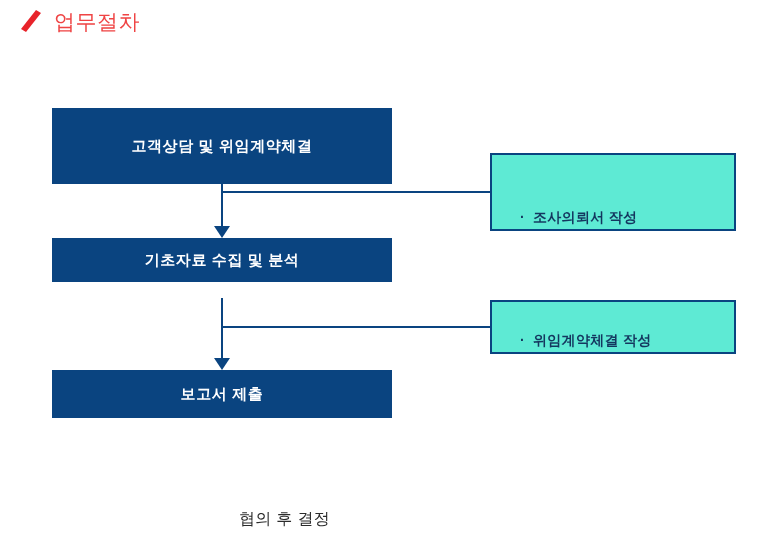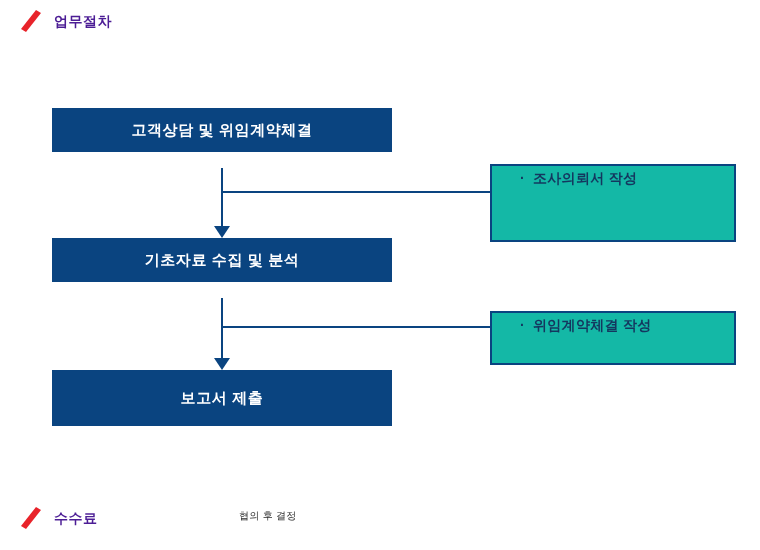--- a/index.html
+++ b/index.html
@@ -28,36 +28,36 @@
     align-items: center;
     gap: 12px;
   }
   .heading-slash {
     display: block;
     width: 22px;
     height: 26px;
     flex: 0 0 auto;
   }
   .heading-text {
-    font-size: 14px;
-    font-weight: bold;
-    color: #4c1d95;
+    font-size: 21px;
+    font-weight: normal;
+    color: #ef4444;
     letter-spacing: 0.5px;
     white-space: nowrap;
     line-height: 1;
   }
 
   #heading-process { left: 20px; top: 8px; }
   #heading-fee     { left: 20px; top: 505px; }
 
   .fee-note {
     position: absolute;
     left: 239px;
     top: 509px;
-    font-size: 10px;
+    font-size: 16px;
     color: #2b2b2b;
     white-space: nowrap;
     letter-spacing: 0.3px;
   }
 
   
   .flow {
     position: absolute;
     left: 0;
     top: 0;
@@ -85,36 +85,35 @@
     box-sizing: border-box;
   }
   .step-label {
     color: #ffffff;
     font-size: 15px;
     font-weight: bold;
     letter-spacing: 0.6px;
     white-space: nowrap;
   }
 
-  #step-box-0 { top: 108px; height: 44px; }
+  #step-box-0 { top: 108px; height: 76px; }
   #step-box-1 { top: 238px; height: 44px; }
-  #step-box-2 { top: 370px; height: 56px; }
+  #step-box-2 { top: 370px; height: 48px; }
 
   .note-box {
     position: absolute;
     left: 490px;
     width: 246px;
     border: 2px solid #0a4480;
-    background: #14b8a6;
+    background: #5eead4;
     box-sizing: border-box;
     display: flex;
     flex-direction: column;
-    justify-content: flex-start;
+    justify-content: flex-end;
     padding-left: 28px;
-    margin-top: 11px;
   }
   #note-box-0 { top: 153px; height: 78px; }
   #note-box-1 { top: 300px; height: 54px; }
 
   .note-line {
     font-size: 14px;
     color: #14375f;
     font-weight: bold;
     letter-spacing: 0.3px;
     line-height: 24px;
@@ -169,22 +168,16 @@
     <div class="note-box" id="note-box-0">
       <div class="note-line">조사의뢰서 작성</div>
     </div>
 
     <div class="note-box" id="note-box-1">
       <div class="note-line">위임계약체결 작성</div>
     </div>
 
   </div>
 
-  <div class="section-heading" id="heading-fee">
-    <svg class="heading-slash" viewBox="0 0 22 26">
-      <polygon points="16,2 21,5 6,24 1,21" fill="#e8232a"></polygon>
-    </svg>
-    <span class="heading-text">수수료</span>
-  </div>
 
   <div class="fee-note">협의 후 결정</div>
 
 </div>
 
 </body></html>

